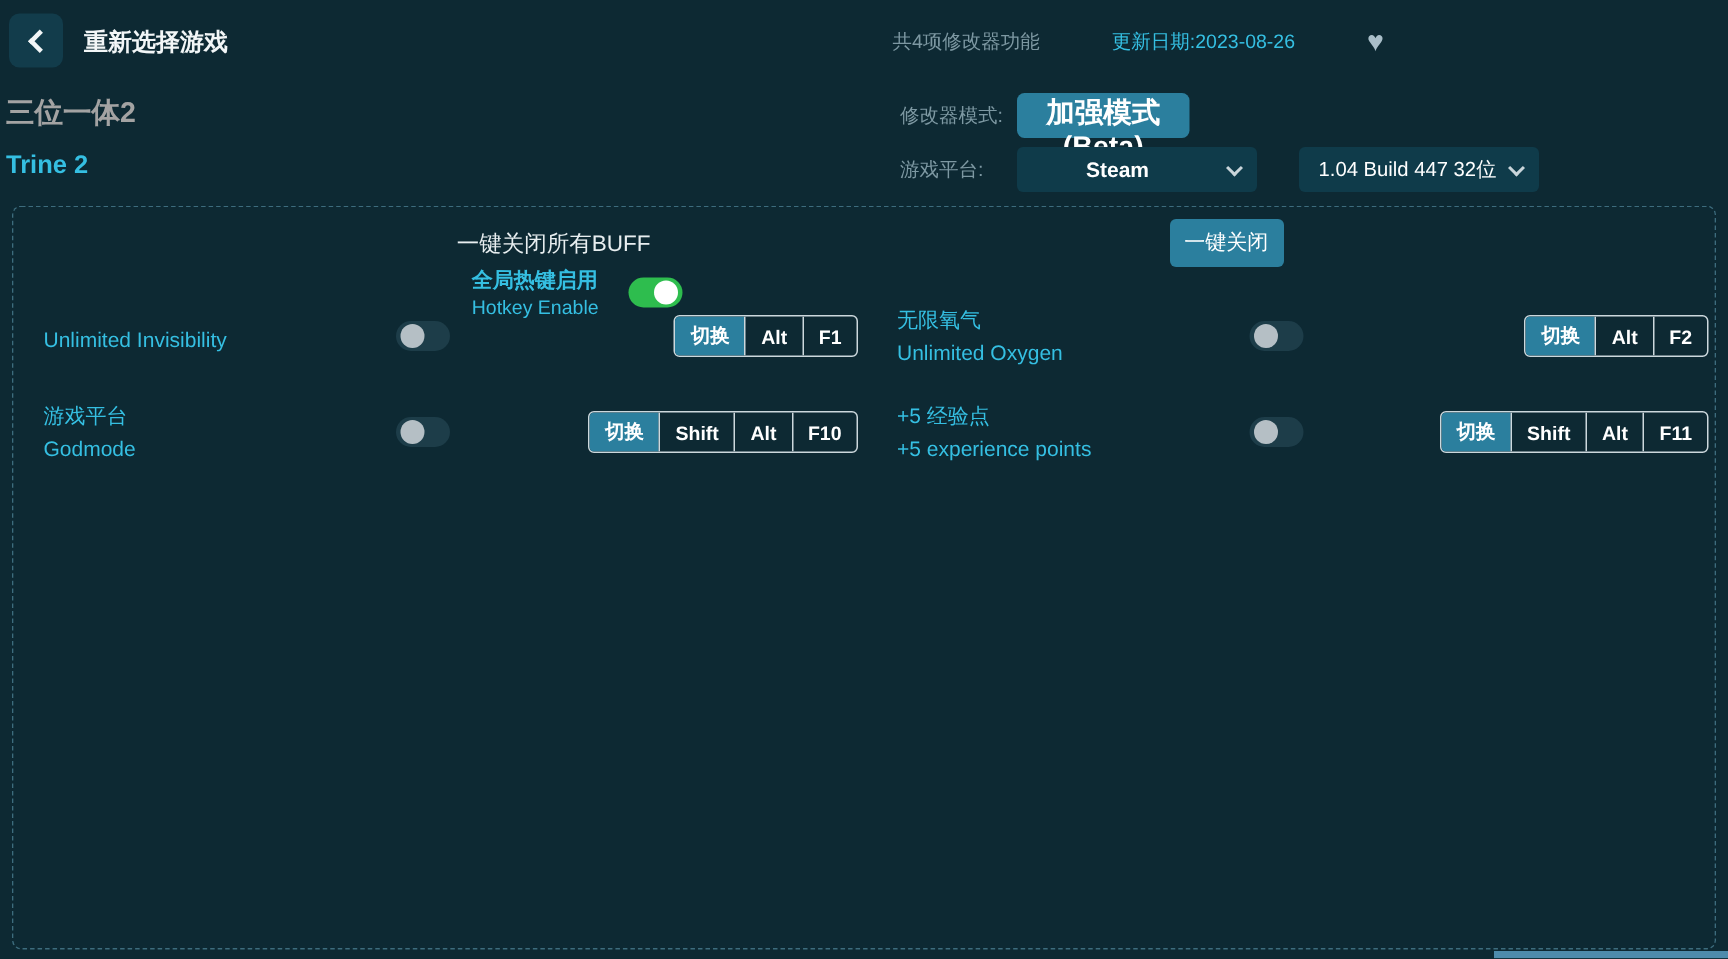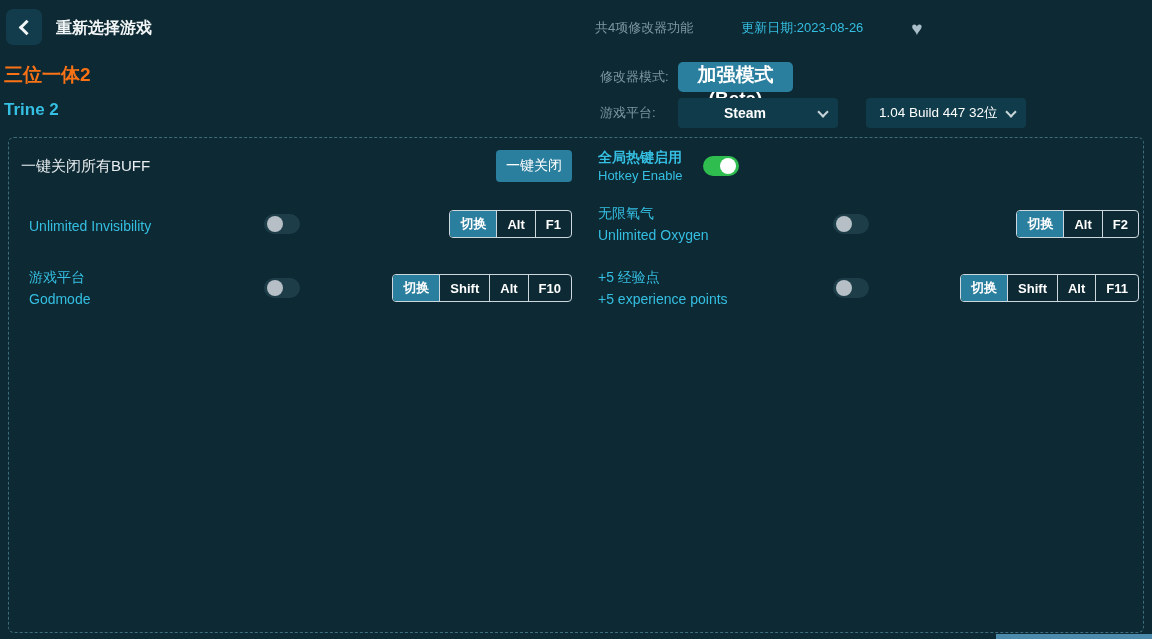--- a/index.html
+++ b/index.html
@@ -12,38 +12,38 @@
   .back-btn { position:absolute; left:6px; top:9px; width:36px; height:36px; background:#123c4b; border-radius:7px; display:flex; align-items:center; justify-content:center; cursor:pointer; }
   .chev-left { width:11px; height:11px; border-left:3px solid #f2f6f7; border-bottom:3px solid #f2f6f7; transform:rotate(45deg); margin-left:4px; }
   .hdr-title { position:absolute; left:56px; top:0; height:56px; display:flex; align-items:center; font-size:16px; font-weight:bold; color:#f2f6f7; }
   .hdr-right { position:absolute; left:595px; top:0; height:56px; display:flex; align-items:center; gap:48px; font-size:13px; }
   .dim { color:#7d98a2; }
   .cyan { color:#35bfe2; }
   .heart { color:#a9bec9; font-size:19px; line-height:1; cursor:pointer; }
 
   
   .game-info { position:absolute; left:4px; top:62px; }
-  .gt-cn { font-size:19px; font-weight:bold; color:#f97316; }
+  .gt-cn { font-size:19px; font-weight:bold; color:#a3a3a3; }
   .gt-en { margin-top:12px; font-size:17px; font-weight:bold; color:#35bfe2; }
 
   
   .settings { position:absolute; left:600px; top:62px; }
   .set-row { display:flex; align-items:center; height:30px; margin-bottom:6px; }
   .set-label { width:78px; font-size:13px; color:#7d98a2; }
   .mode-btn { height:30px; width:115px; background:#2b7f9e; border:none; border-radius:5px; color:#fff; font-size:19px; font-weight:bold; font-family:inherit; cursor:pointer; }
   .dd { position:relative; height:30px; width:160px; background:#0f3b4a; border-radius:4px; color:#fff; font-size:14px; cursor:pointer; }
   .dd-val { position:absolute; left:0; right:26px; top:0; bottom:0; display:flex; align-items:center; justify-content:center; font-weight:bold; white-space:nowrap; overflow:hidden; }
   .dd-val.left { justify-content:flex-start; padding-left:13px; font-weight:normal; font-size:13.5px; }
   .dd2 { margin-left:28px; }
   .chev-down { position:absolute; right:11px; top:10px; width:8px; height:8px; border-right:2px solid #c9d5da; border-bottom:2px solid #c9d5da; transform:rotate(45deg); }
 
   
   .panel { position:absolute; left:8px; right:8px; top:137px; bottom:6px; border:1px dashed #3d6c7d; border-radius:6px; overflow:hidden; }
 
-  .master-row { display:flex; align-items:center; height:40px; margin-top:8px; }
+  .master-row { display:flex; align-items:center; height:40px; margin-top:8px;flex-direction:column; }
   .m-left { width:50%; display:flex; align-items:center; padding-left:12px; padding-right:4px; }
   .m-label { font-size:15px; color:#e8eef0; }
   .m-btn { margin-left:auto; width:76px; height:32px; background:#2b7f9e; border:none; border-radius:4px; color:#fff; font-size:14px; font-family:inherit; cursor:pointer; }
   .m-right { width:50%; display:flex; align-items:center; padding-left:22px; gap:20px; }
   .hk-cn { font-size:14px; font-weight:bold; color:#35bfe2; }
   .hk-en { font-size:13px; color:#35bfe2; margin-top:1px; }
 
   
   .toggle { position:relative; width:36px; height:20px; border-radius:10px; background:#1d3d49; cursor:pointer; flex:none; }
   .toggle .knob { position:absolute; top:2px; left:3px; width:16px; height:16px; border-radius:50%; background:#b5bfc5; }

